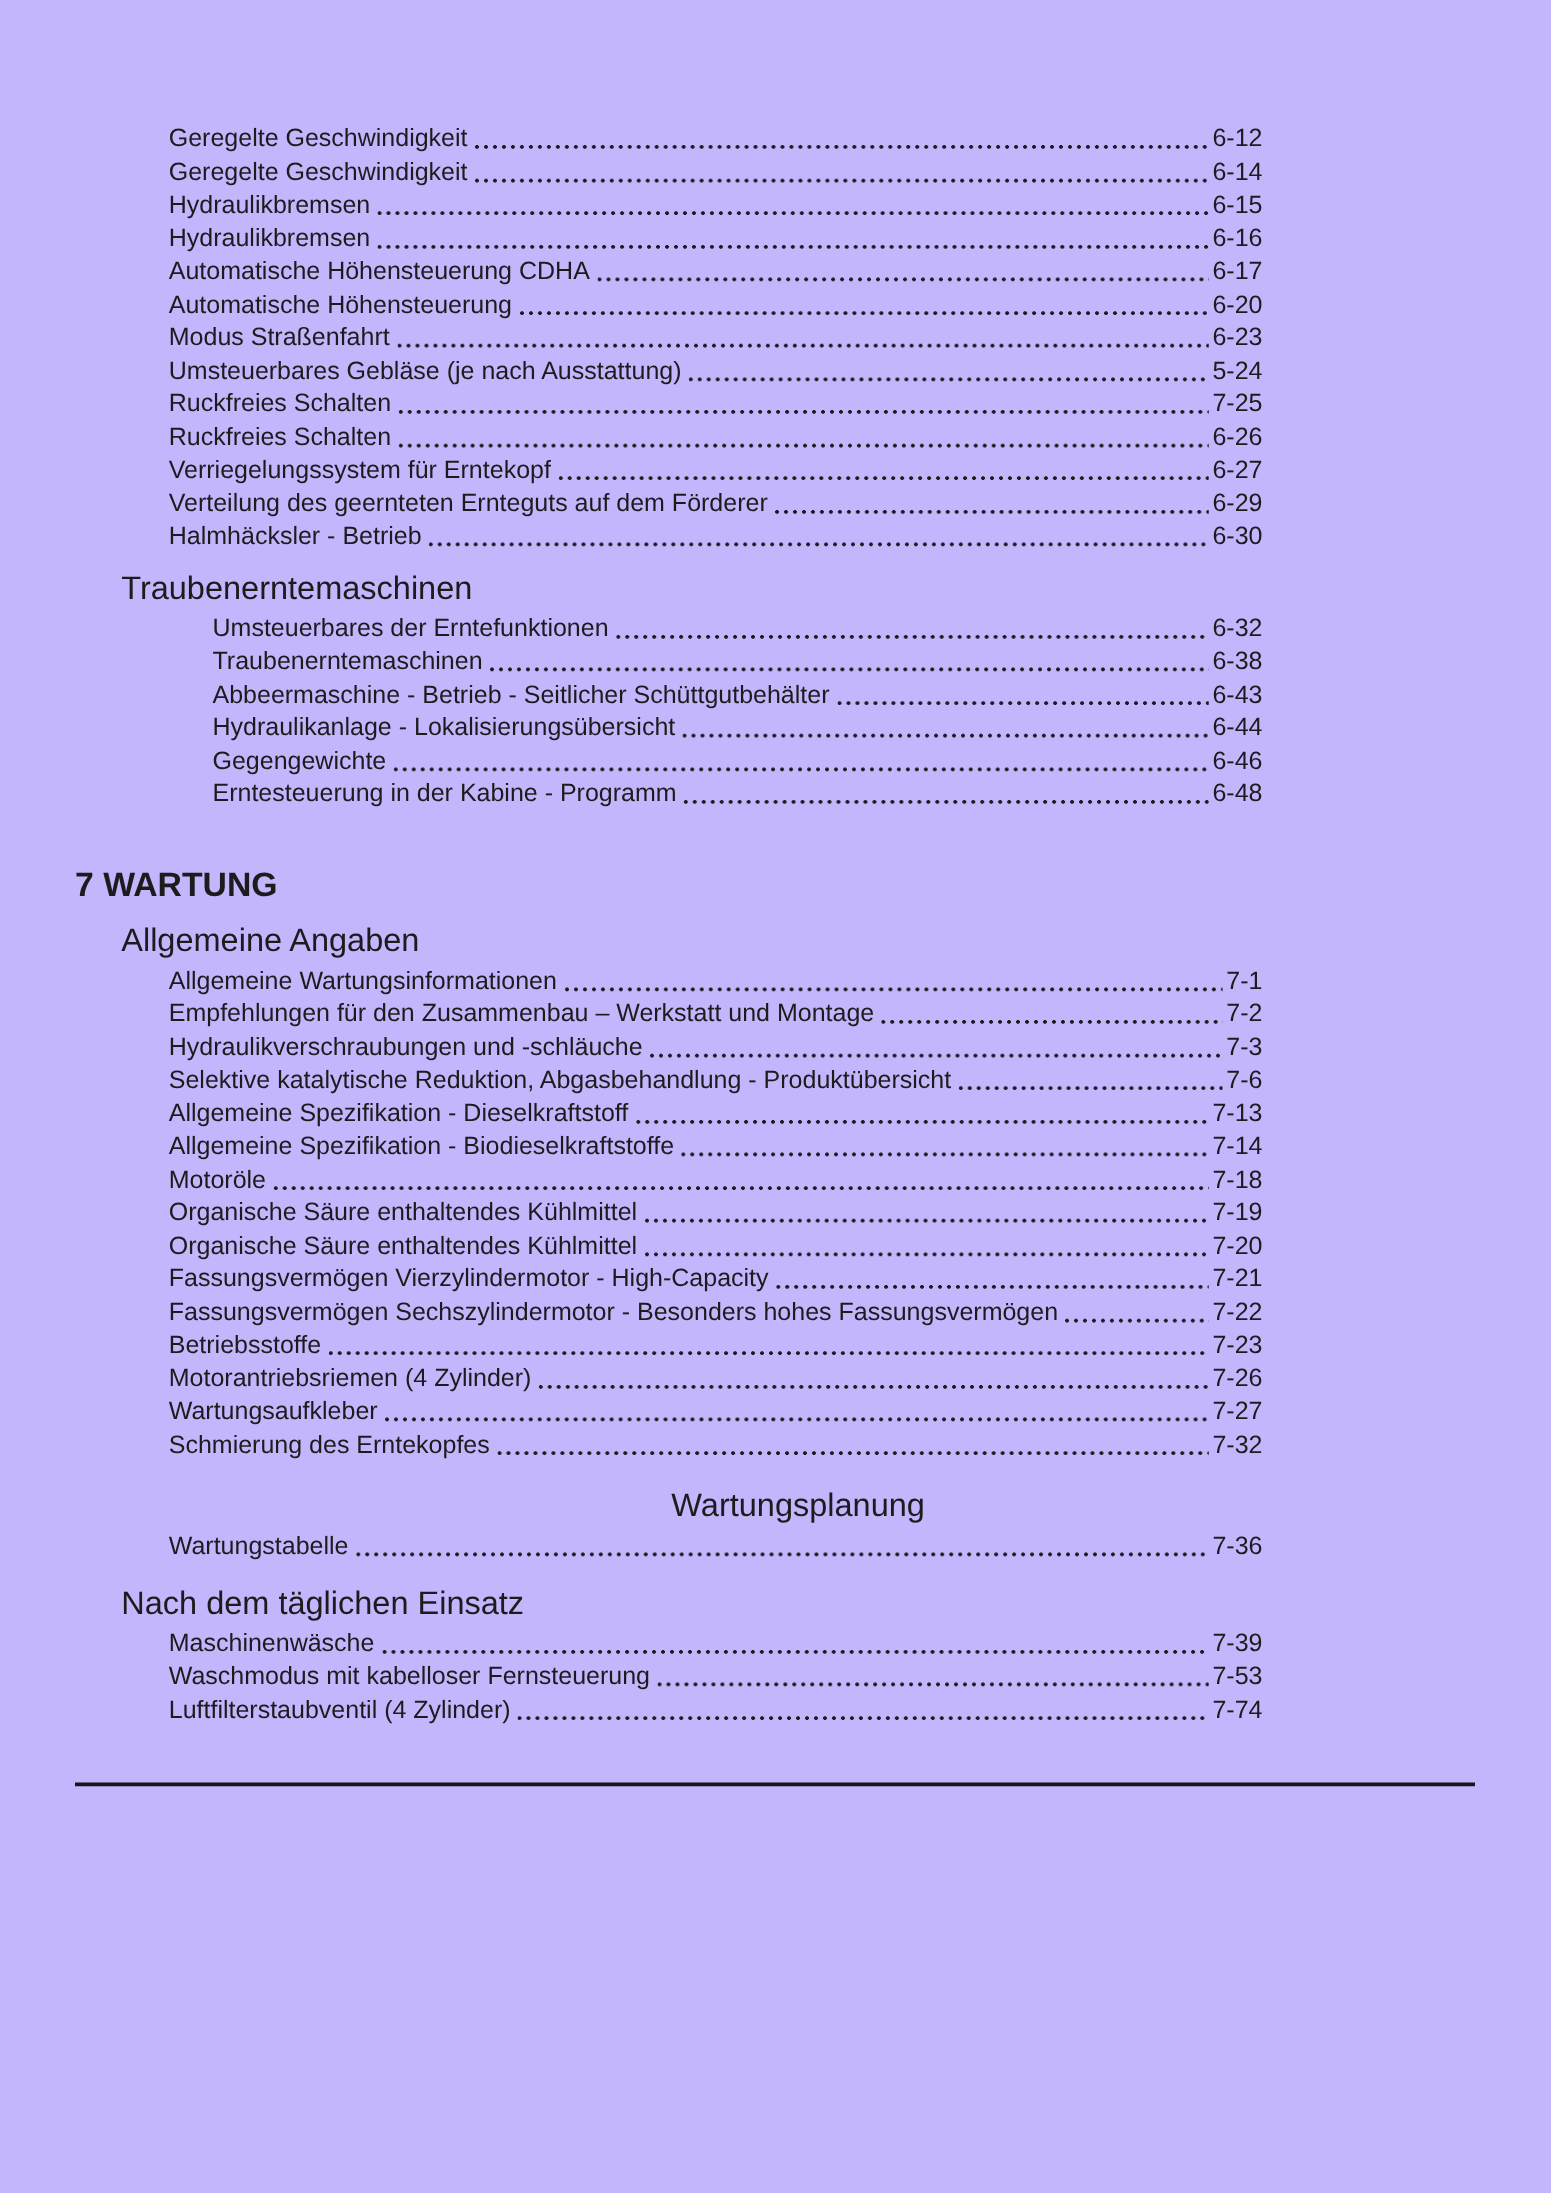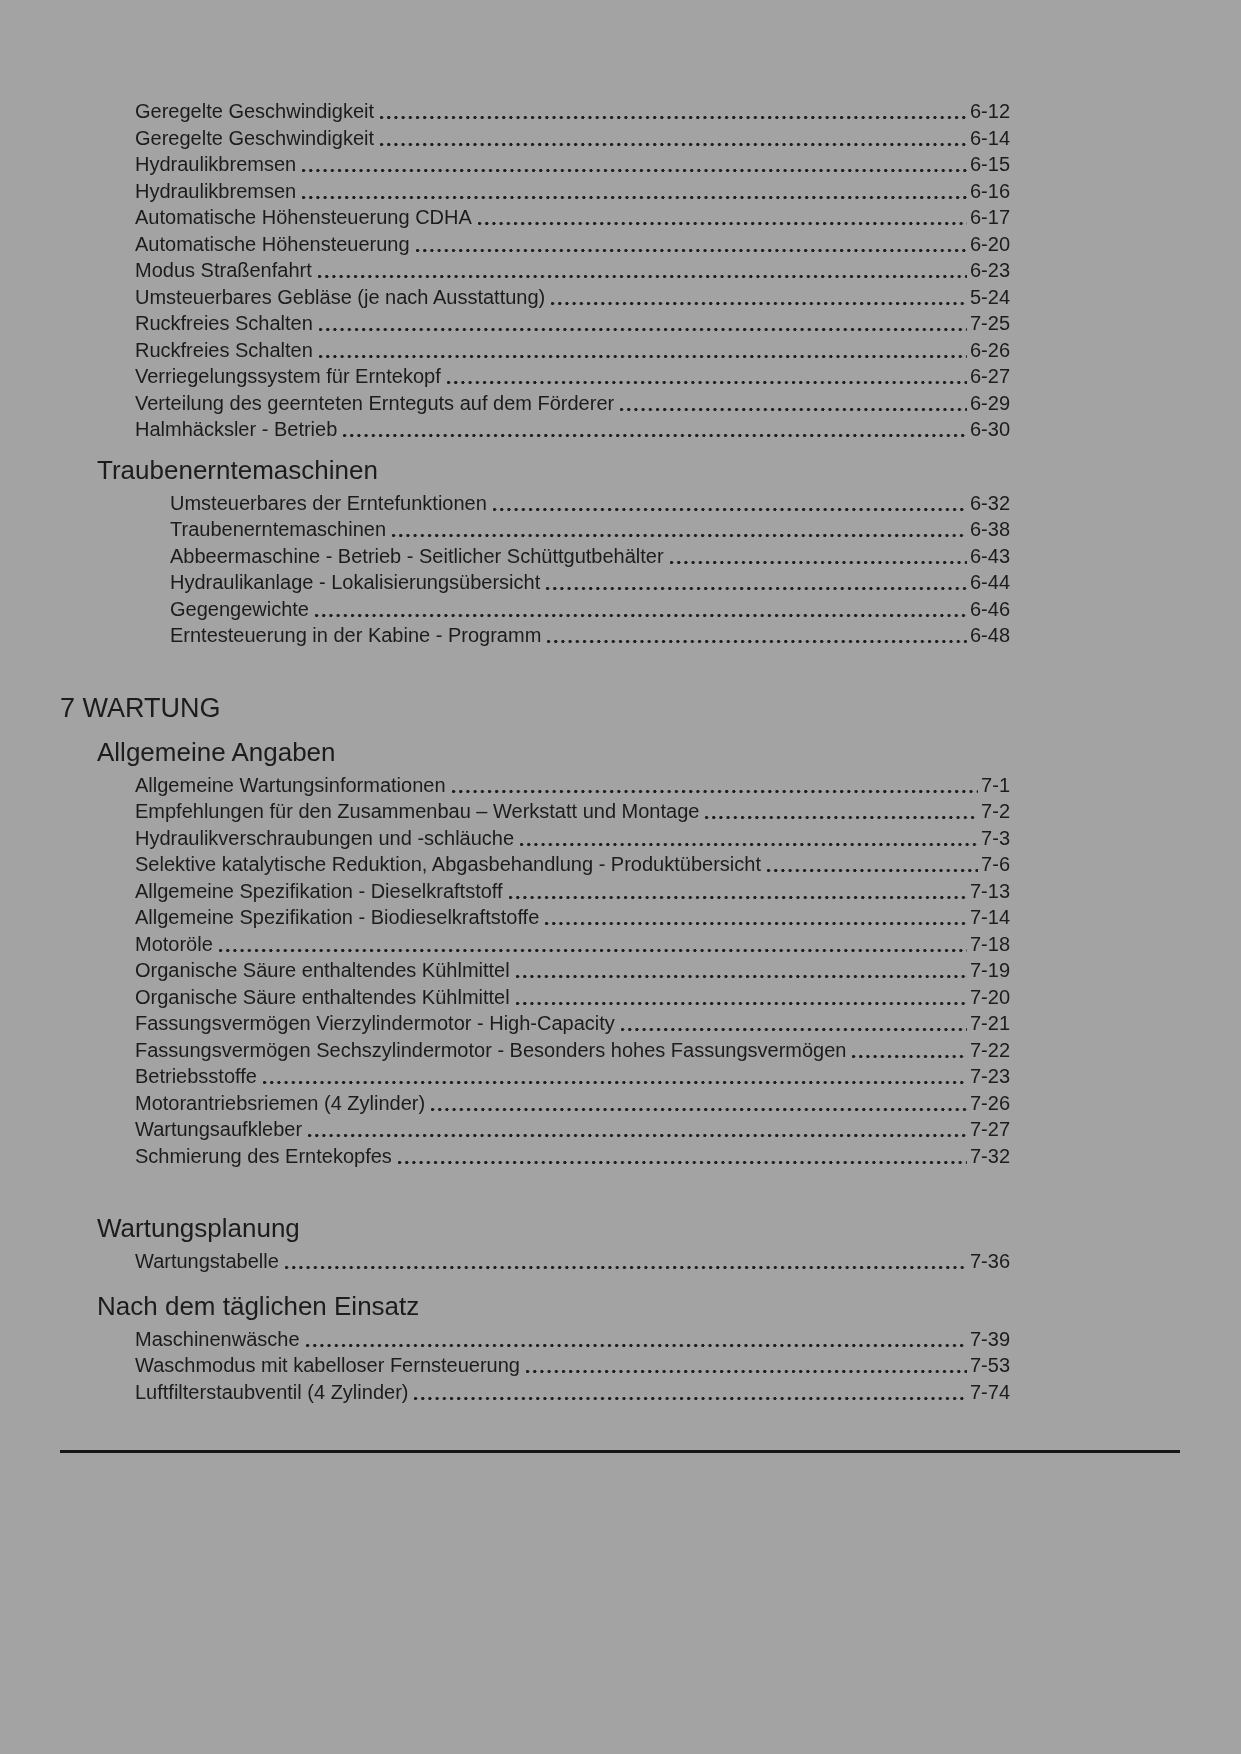--- a/index.html
+++ b/index.html
@@ -5,21 +5,21 @@
   * { margin: 0; padding: 0; box-sizing: border-box; }
   html, body { background: #e8e8e8; }
   body {
     width: 1241px;
     font-family: "Liberation Sans", "DejaVu Sans", sans-serif;
     color: #1c1c1c;
   }
   .page {
     width: 1241px;
     height: 1754px;
-    background: #a3a3a3;
+    background: #c4b5fd;
     padding: 98px 61px 0 60px;
     position: relative;
     overflow: hidden;
   }
   .toc-block { }
   .toc-row {
     display: flex;
     align-items: flex-end;
     line-height: 26.5px;
     font-size: 20px;
@@ -42,25 +42,25 @@
     font-size: 26px;
     line-height: 30px;
     font-weight: 400;
     margin-left: 37px;
     margin-top: 12px;
     margin-bottom: 5px;
   }
   .chapter-heading {
     font-size: 27px;
     line-height: 34px;
-    font-weight: 400;
+    font-weight: 700;
     margin-top: 42px;
     margin-bottom: 12px;
   }
-  [data-name="section-heading-wartungsplanung"] { margin-top: 44px; }
+  [data-name="section-heading-wartungsplanung"] { margin-top: 20px; text-align: center; }
   [data-name="section-heading-nach-dem-taeglichen-einsatz"] { margin-top: 16px; }
   [data-name="section-heading-allgemeine-angaben"] { margin-top: 0; }
   .footer-rule {
     height: 3px;
     background: #161616;
     margin-top: 45px;
   }
 </style>
 </head>
 <body>

